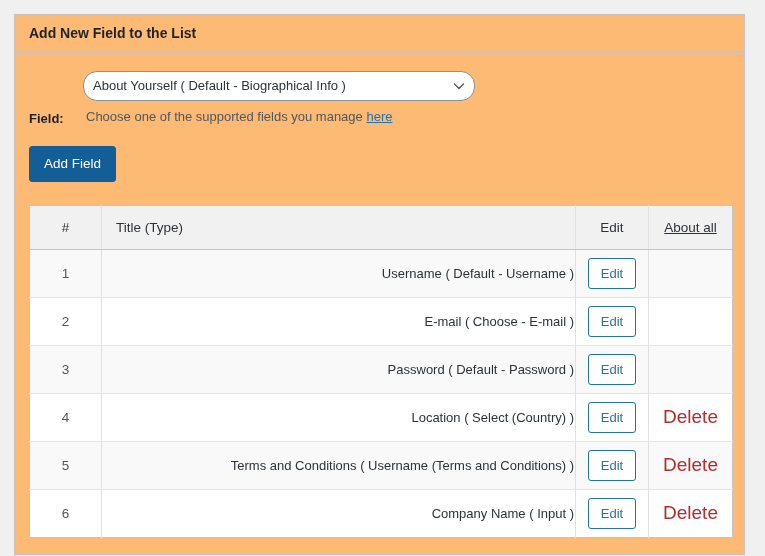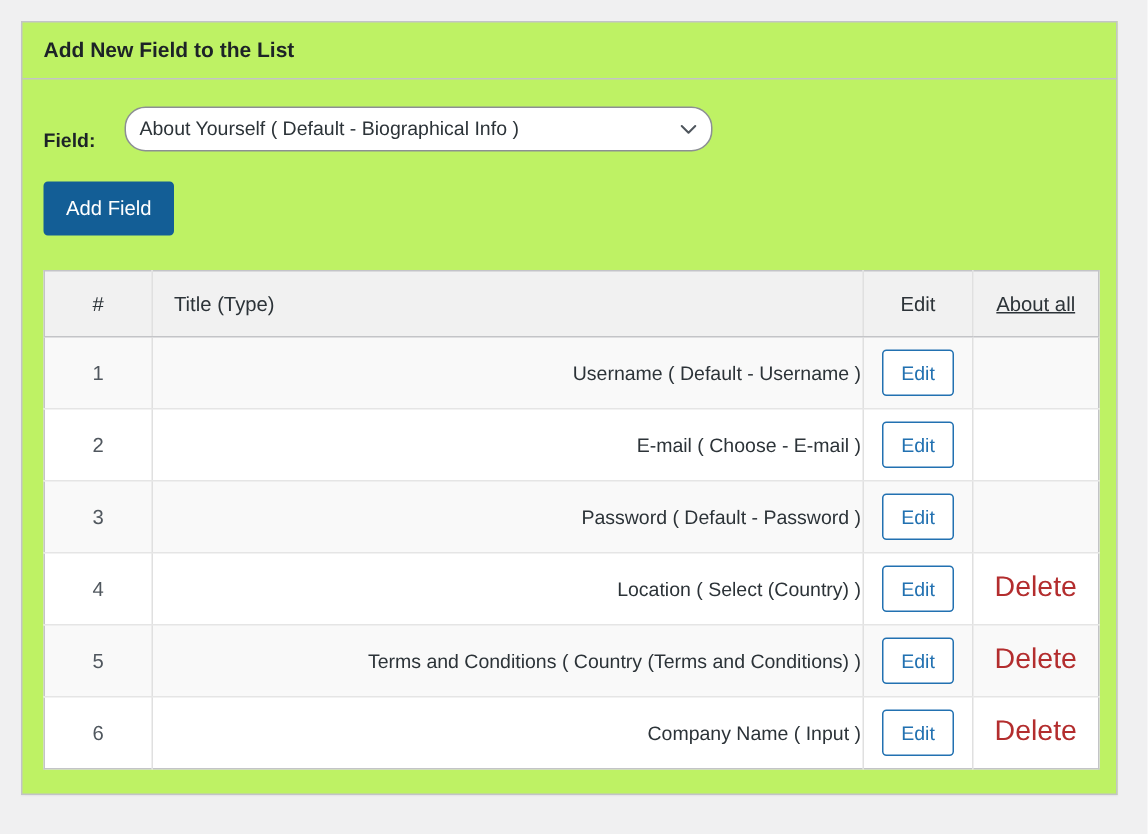--- a/index.html
+++ b/index.html
@@ -16,21 +16,21 @@
     -webkit-font-smoothing: antialiased;
     overflow: hidden;
   }
 
   
   .panel {
     position: absolute;
     left: 14px;
     top: 14px;
     width: 731px;
-    background: #bef264;
+    background: #fdba74;
     border: 1px solid #c3c4c7;
     box-sizing: border-box;
     box-shadow: 0 1px 1px rgba(0,0,0,0.04);
   }
   .panel-header {
     height: 38px;
     border-bottom: 1px solid #c3c4c7;
     display: flex;
     align-items: center;
     padding: 0 14px;
@@ -219,20 +219,21 @@
 
         <div class="select-wrap">
           <div class="select-box">About Yourself ( Default - Biographical Info )</div>
           <span class="select-chevron">
             <svg width="14" height="14" viewBox="0 0 14 14">
               <path d="M2.5 5 L7 9.5 L11.5 5" fill="none" stroke="#50575e" stroke-width="1.4" stroke-linecap="round" stroke-linejoin="round"></path>
             </svg>
           </span>
         </div>
 
+        <div class="help-text"><span>Choose one of the supported fields you manage </span><span class="help-link">here</span></div>
 
       </div>
     </div>
 
     <button class="btn-primary">Add Field</button>
 
     <table class="fields-table">
       <colgroup>
         <col class="col-num">
           <col class="col-title">
@@ -290,21 +291,21 @@
           <td class="cell-edit">
             <button class="btn-edit">Edit</button>
           </td>
           <td class="cell-del">
             <span class="link-delete">Delete</span>
           </td>
         </tr>
 
         <tr class="odd">
           <td class="cell-num">5</td>
-          <td class="cell-title">Terms and Conditions ( Country (Terms and Conditions) )</td>
+          <td class="cell-title">Terms and Conditions ( Username (Terms and Conditions) )</td>
           <td class="cell-edit">
             <button class="btn-edit">Edit</button>
           </td>
           <td class="cell-del">
             <span class="link-delete">Delete</span>
           </td>
         </tr>
 
         <tr class="even">
           <td class="cell-num">6</td>

